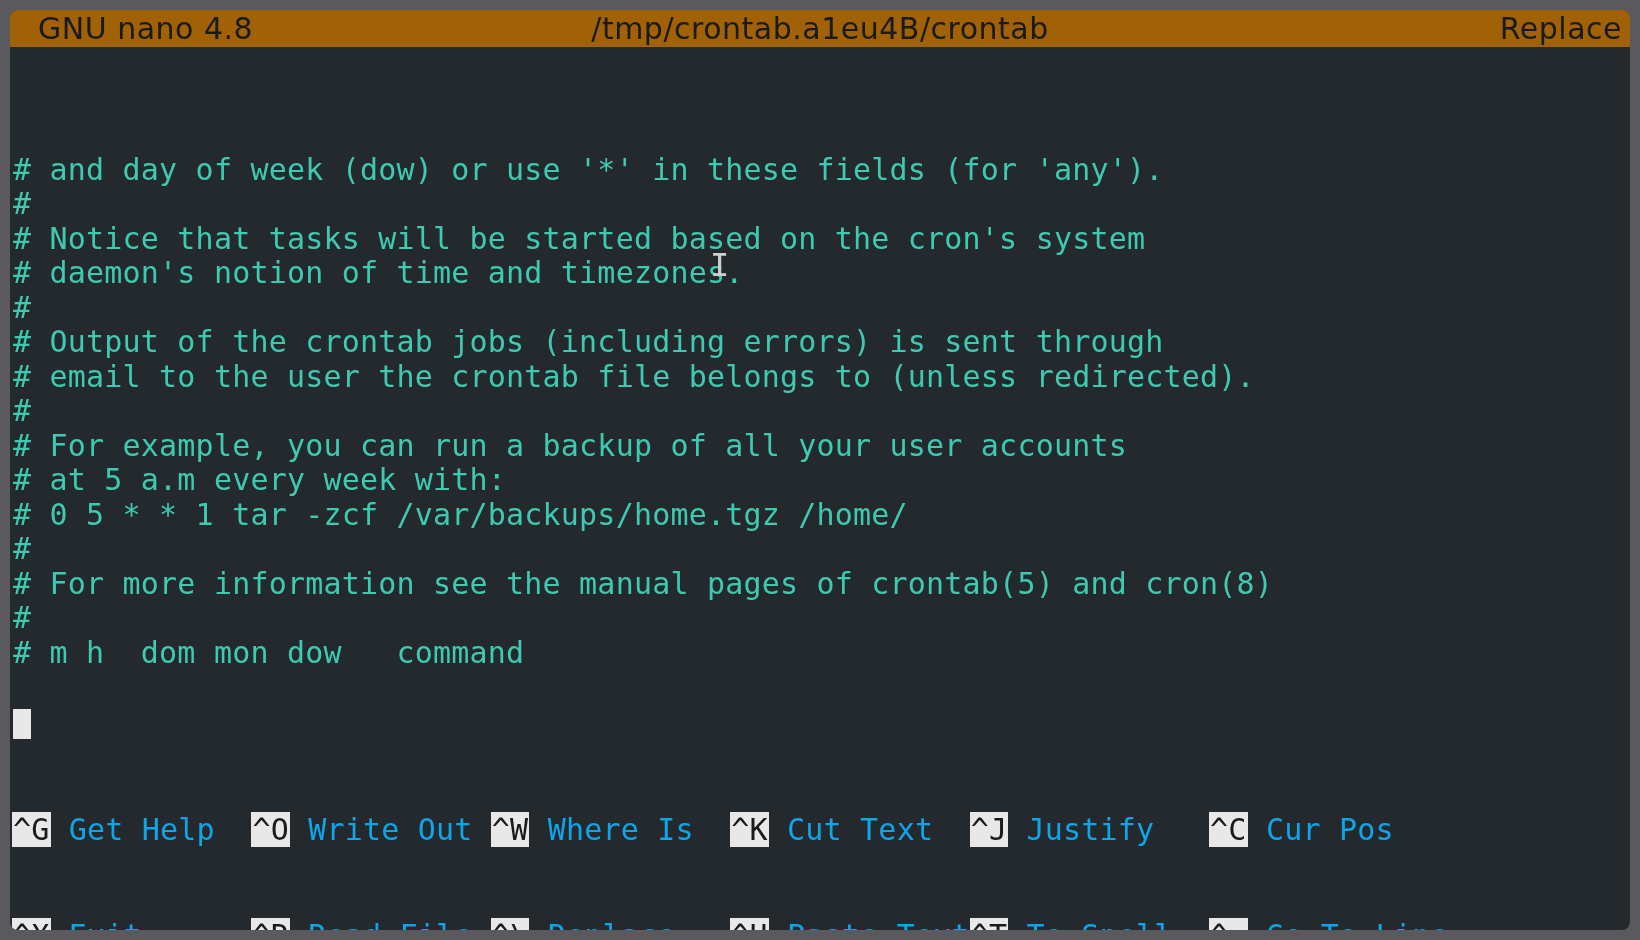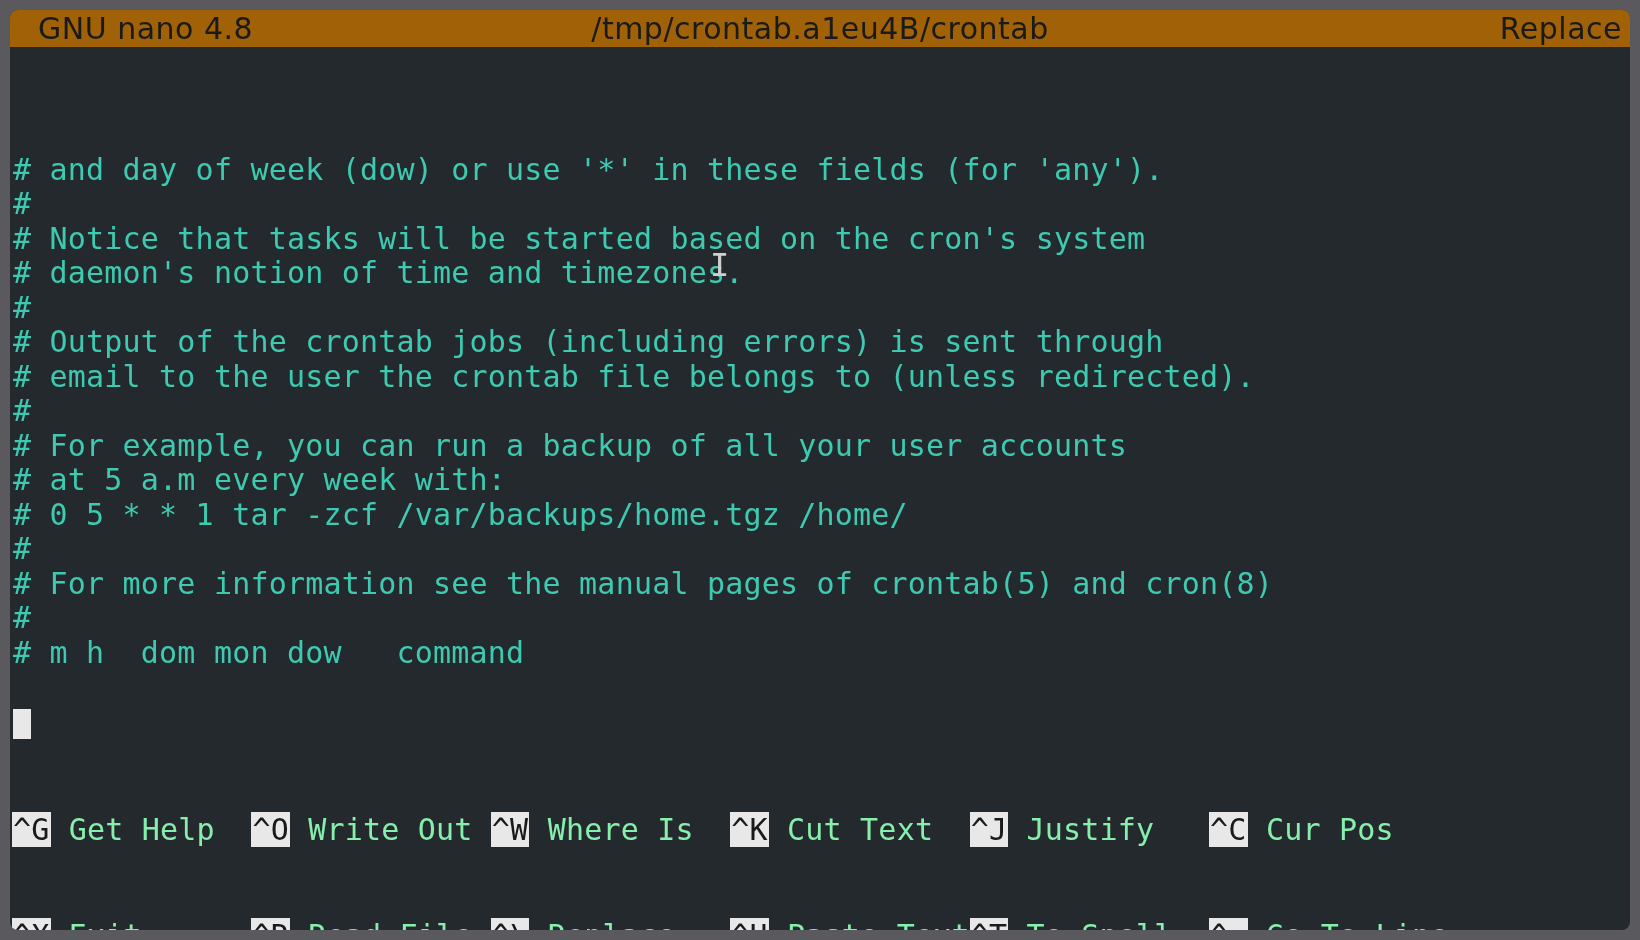--- a/index.html
+++ b/index.html
@@ -82,21 +82,21 @@
       display: inline-flex;
       align-items: baseline;
     }
     .key {
       background: #e8e8e8;
       color: #1a1a1a;
       padding: 0 1px;
       display: inline-block;
     }
     .label {
-      color: #86efac;
+      color: #0ea5e9;
       display: inline-block;
     }
   </style>
 </head>
 <body>
 
 <div class="terminal">
   <div class="titlebar">
     <span>GNU nano 4.8</span>
     <span class="center">/tmp/crontab.a1eu4B/crontab</span>

